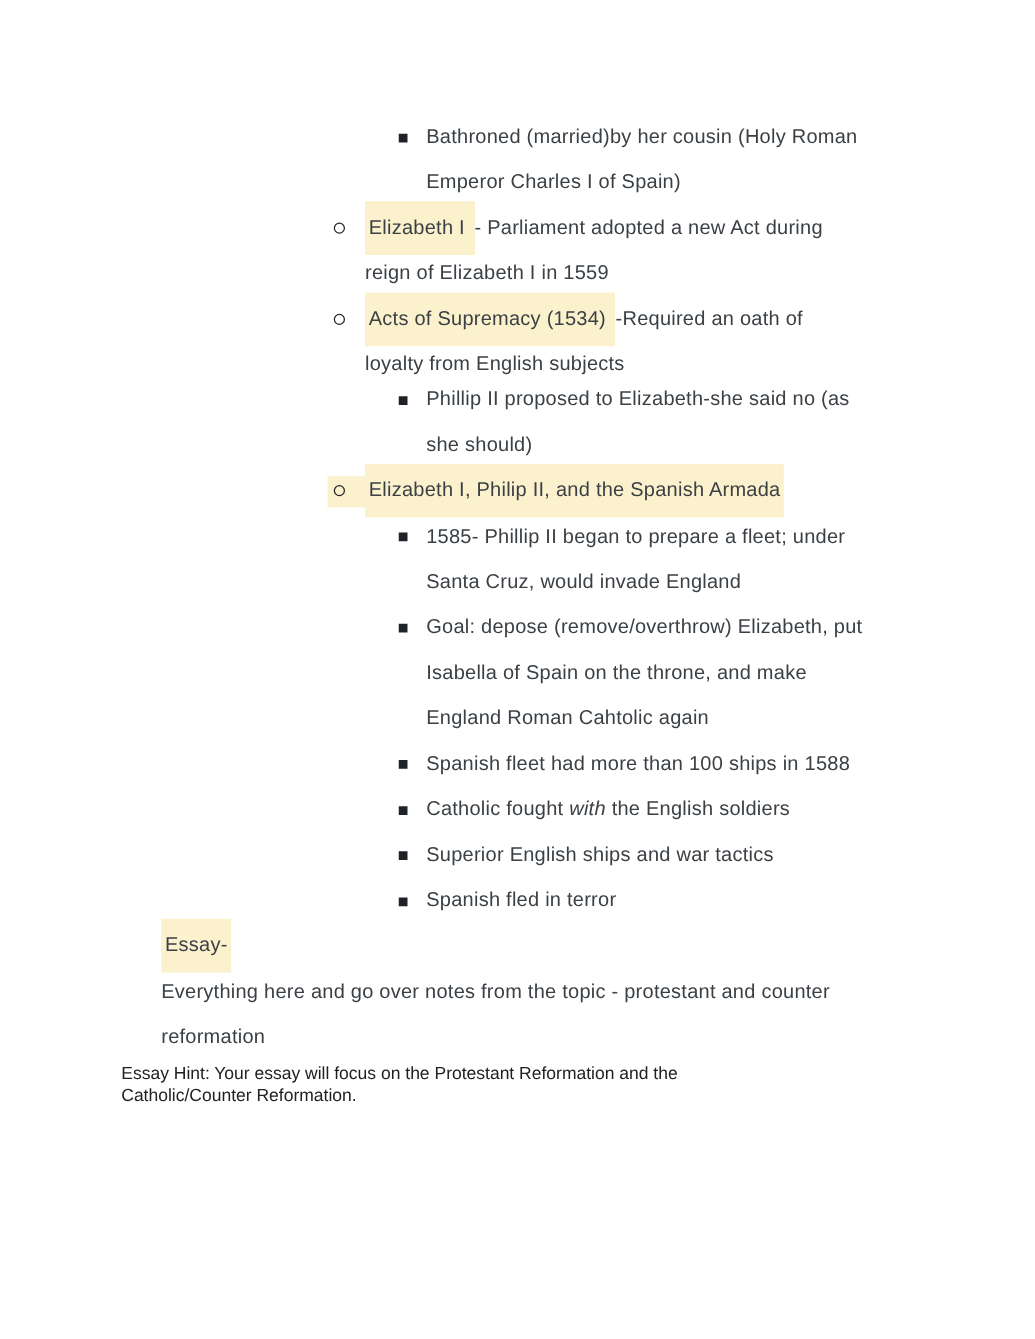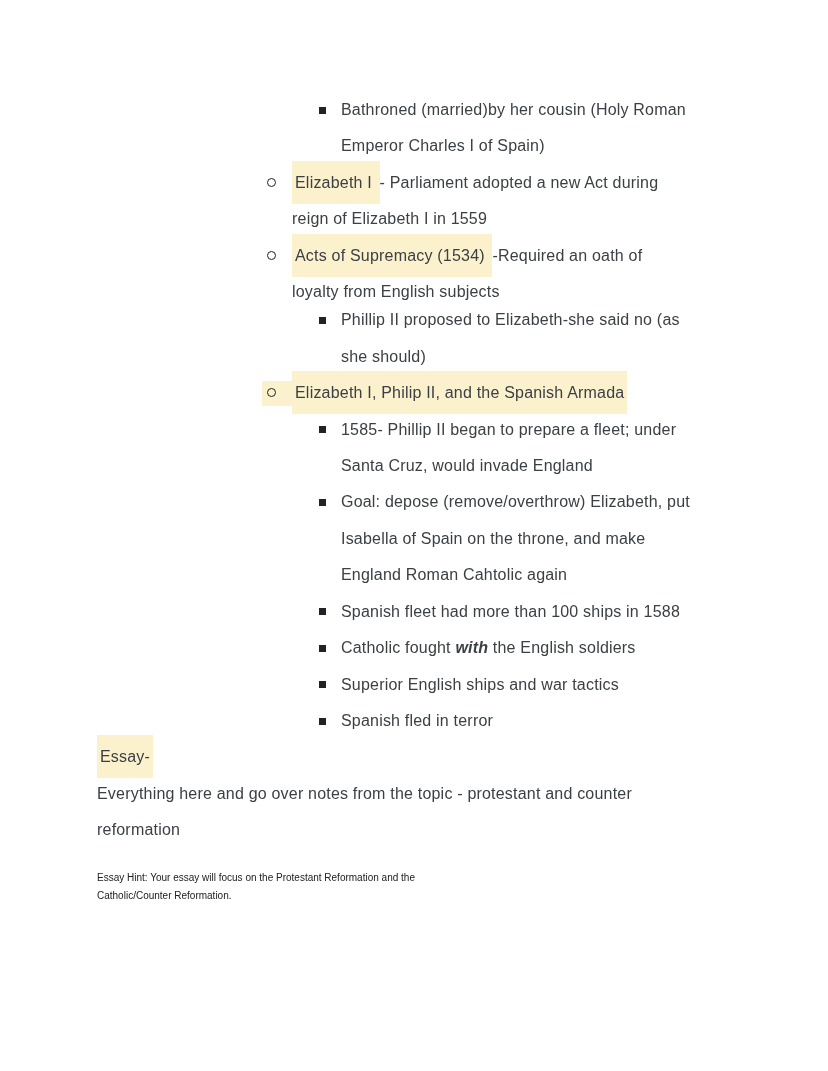--- a/index.html
+++ b/index.html
@@ -17,53 +17,53 @@
     left: 0;
     width: 100%;
   }
   .item {
     position: relative;
     font-size: 16px;
     line-height: 36.4px;
     letter-spacing: 0.2px;
     color: var(--text, #3b4045);
   }
-  .lv0 { padding-left: 97px; }
+  .lv0 { padding-left: 97px; margin-left: 32px; }
   .lv2 { padding-left: 292px; }
   .lv3 { padding-left: 341px; }
   .tight { margin-top: -8px; }
   .seg { white-space: pre; }
   .hl {
     background: var(--highlight, #fcf1cd);
     padding: 13px 3px;
   }
-  .bi { font-weight: 700; font-style: italic; }
+  .bi { font-weight: 400; font-style: italic; }
   .bullet { position: absolute; display: block; }
   .bullet.circle {
     left: 267px; top: 13px;
     width: 7px; height: 7px;
     border: 1.6px solid var(--bullet, #1f2327);
     border-radius: 50%;
     background: transparent;
   }
   .bullet.square {
     left: 319px; top: 14.7px;
     width: 7px; height: 7px;
     background: var(--bullet, #1f2327);
   }
   .hl-strip {
     position: absolute;
     left: 262px; top: 5.5px;
     width: 30px; height: 25.5px;
     background: var(--highlight, #fcf1cd);
   }
   .hint {
-    margin-top: 20px;
+    margin-top: 0;
     padding-left: 97px;
-    font-size: 10px;
+    font-size: 14px;
     line-height: 18.5px;
     letter-spacing: 0;
     color: var(--hint-text, #202124);
   }
   .hint .seg { white-space: pre; }
 </style>
 </head>
 <body>
 
 <div class="page">

